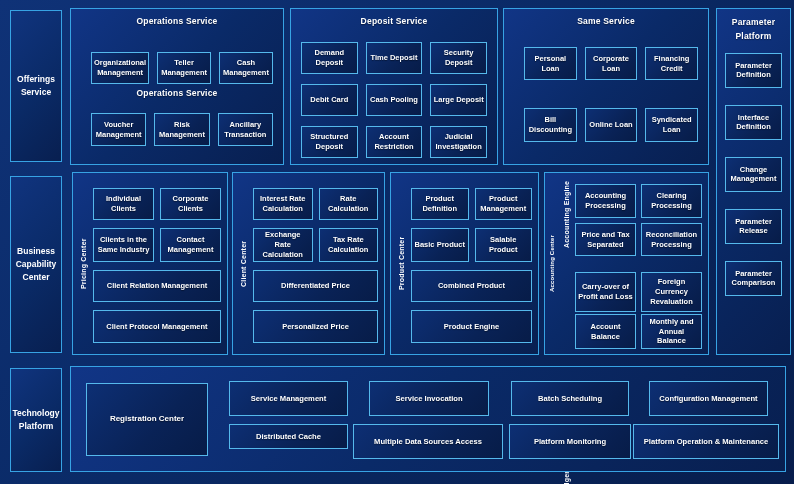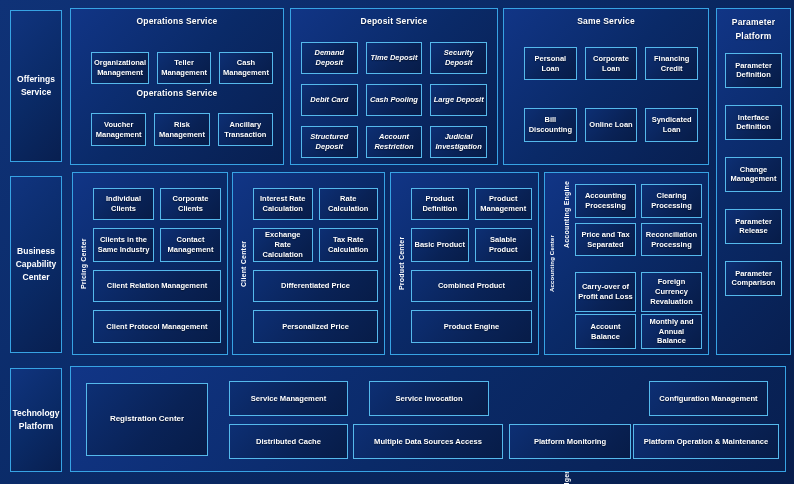--- a/index.html
+++ b/index.html
@@ -39,21 +39,21 @@
   .op { left:70px; top:8px; width:214px; height:157px; padding:7px 10px; display:flex; flex-direction:column; }
   .op .ptitle.main { margin-bottom:26px; }
   .op .ptitle.sub  { margin:4px 0 15px 0; }
   .row3 { display:flex; gap:8px;padding-left:10px; }
   .row3 .box { flex:1; }
   .op .row3.r1 .box { height:32px; }
   .op .row3.r2 .box { height:33px; }
 
   .dep { left:290px; top:8px; width:208px; height:157px; padding:7px 10px; }
   .dep .ptitle { margin-bottom:16px; }
-  .dep .grid { display:grid; grid-template-columns:1fr 1fr 1fr; gap:10px 8px;font-style:italic; }
+  .dep .grid { display:grid; grid-template-columns:1fr 1fr 1fr; gap:10px 8px; }
   .dep .box { height:32px; }
 
   .loan { left:503px; top:8px; width:206px; height:157px; padding:7px 10px; }
   .loan .ptitle { margin-bottom:21px; }
   .loan .row3.r1 .box { height:33px; }
   .loan .row3.r2 .box { height:34px; }
   .loan .row3.r2 { margin-top:28px; }
 
   .param { left:716px; top:8px; width:75px; height:347px; padding:6px 8px; display:flex; flex-direction:column; }
   .param .ptitle { line-height:1.7; margin-bottom:9px; }
@@ -82,21 +82,21 @@
   .agrid.e { grid-template-rows:34px 33px; row-gap:5px; padding-top:11px; }
   .agrid.l { grid-template-rows:40px 35px; row-gap:2px; padding-top:16px; }
   .acc-group.engine { height:83px; }
   .acc-group .vlabel { height:100%; }
 
   
   .bottom { left:70px; top:366px; width:716px; height:106px; }
   .bottom .box { position:absolute; font-size:7.6px; }
   .b-reg   { left:15px;  top:16px; width:122px; height:73px; font-size:8px !important; }
   .b-sm    { left:158px; top:14px; width:119px; height:35px; }
-  .b-dc    { left:158px; top:57px; width:119px; height:35px; }
+  .b-dc    { left:158px; top:57px; width:119px; height:25px; }
   .b-si    { left:298px; top:14px; width:120px; height:35px; }
   .b-md    { left:282px; top:57px; width:150px; height:35px; }
   .b-bs    { left:440px; top:14px; width:118px; height:35px; }
   .b-pm    { left:438px; top:57px; width:122px; height:35px; }
   .b-cm    { left:578px; top:14px; width:119px; height:35px; }
   .b-po    { left:562px; top:57px; width:146px; height:35px; }
 
   
   .r-off  { left:10px; top:10px;  width:52px; height:152px; }
   .r-bcc  { left:10px; top:176px; width:52px; height:177px; }
@@ -223,18 +223,19 @@
       </div>
     </div>
   </div>
 
   <div class="panel bottom">
     <div class="box b-reg">Registration Center</div>
     <div class="box b-sm">Service Management</div>
     <div class="box b-dc">Distributed Cache</div>
     <div class="box b-si">Service Invocation</div>
     <div class="box b-md">Multiple Data Sources Access</div>
+    <div class="box b-bs">Batch Scheduling</div>
     <div class="box b-pm">Platform Monitoring</div>
     <div class="box b-cm">Configuration Management</div>
     <div class="box b-po">Platform Operation &amp; Maintenance</div>
   </div>
 
 </div>
 
 </body></html>

